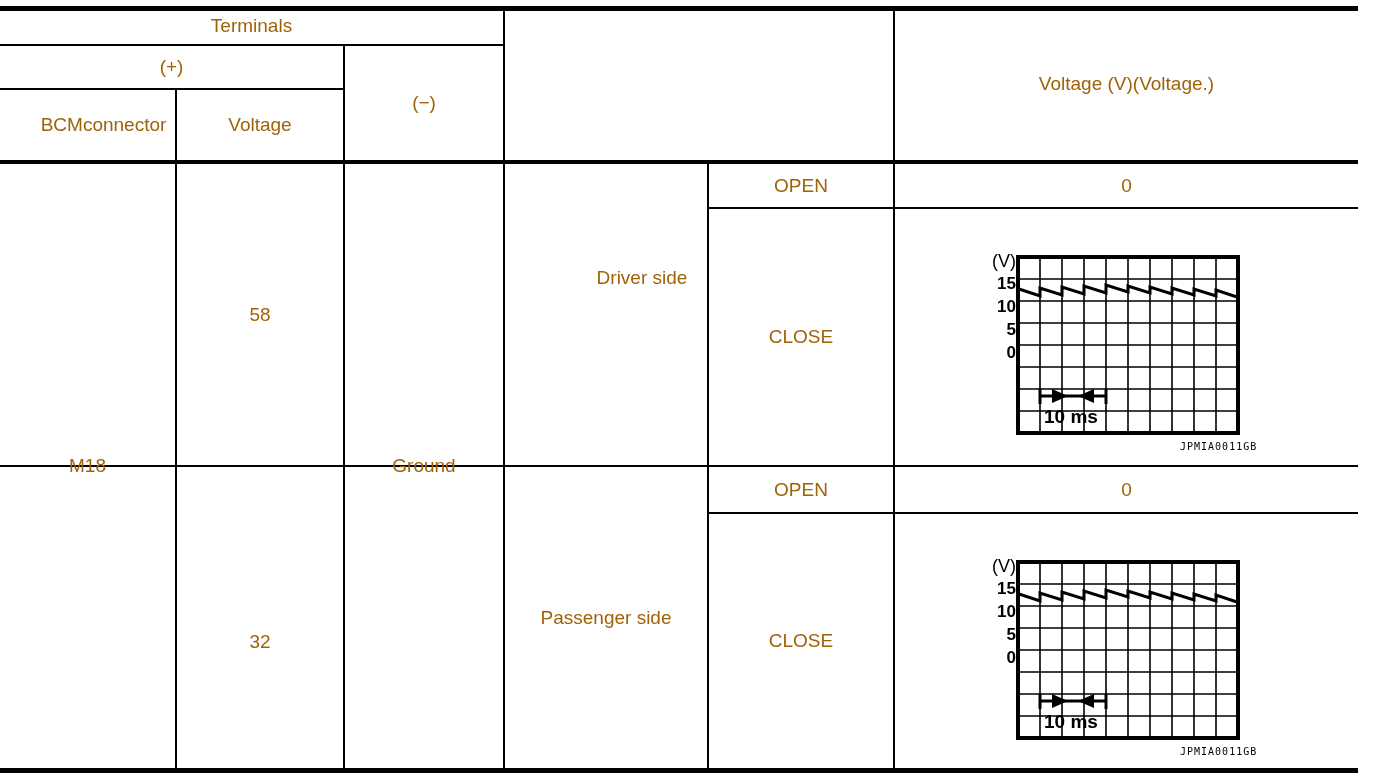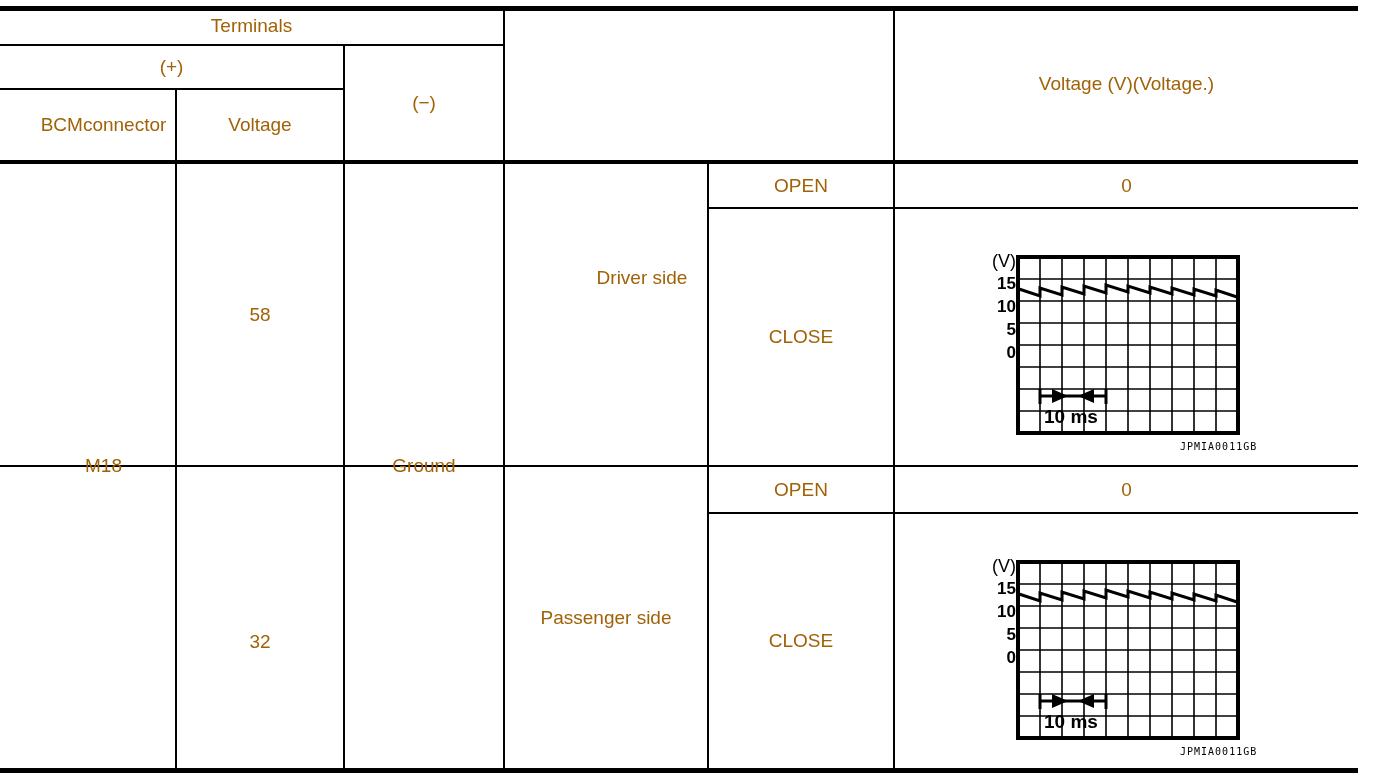--- a/index.html
+++ b/index.html
@@ -58,21 +58,21 @@
   <div class="cell" style="left:177px; top:90px; width:166px; height:70px;">Voltage</div>
 
   <div class="cell" style="left:345px; top:46px; width:158px; height:114px;">(−)</div>
 
 
   <div class="cell multi" style="left:895px; top:8px; width:463px; height:152px;">
     <span>Voltage (V)</span>
     <span>(Voltage.)</span>
   </div>
 
-  <div class="cell" style="left:0; top:164px; width:175px; height:604px;margin-left:16px;">M18</div>
+  <div class="cell" style="left:0; top:164px; width:175px; height:604px;">M18</div>
 
   <div class="cell" style="left:345px; top:164px; width:158px; height:604px;">Ground</div>
 
   <div class="cell" style="left:177px; top:164px; width:166px; height:301px;">58</div>
 
   <div class="cell" style="left:505px; top:164px; width:202px; height:228px;margin-left:36px;">Driver side</div>
 
   <div class="cell" style="left:709px; top:164px; width:184px; height:43px;">OPEN</div>
   <div class="cell" style="left:895px; top:164px; width:463px; height:43px;">0</div>
 

